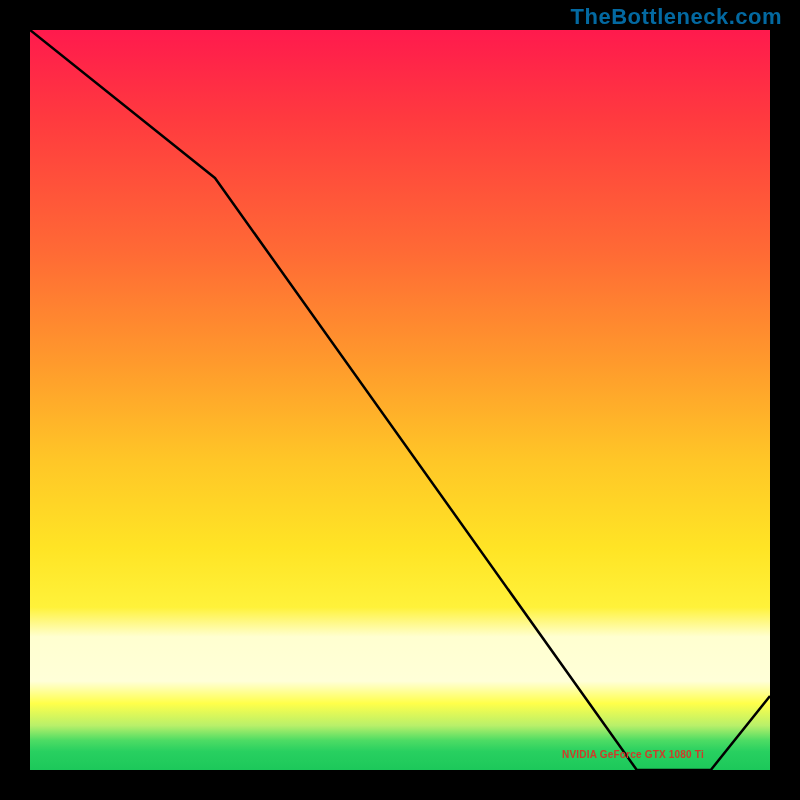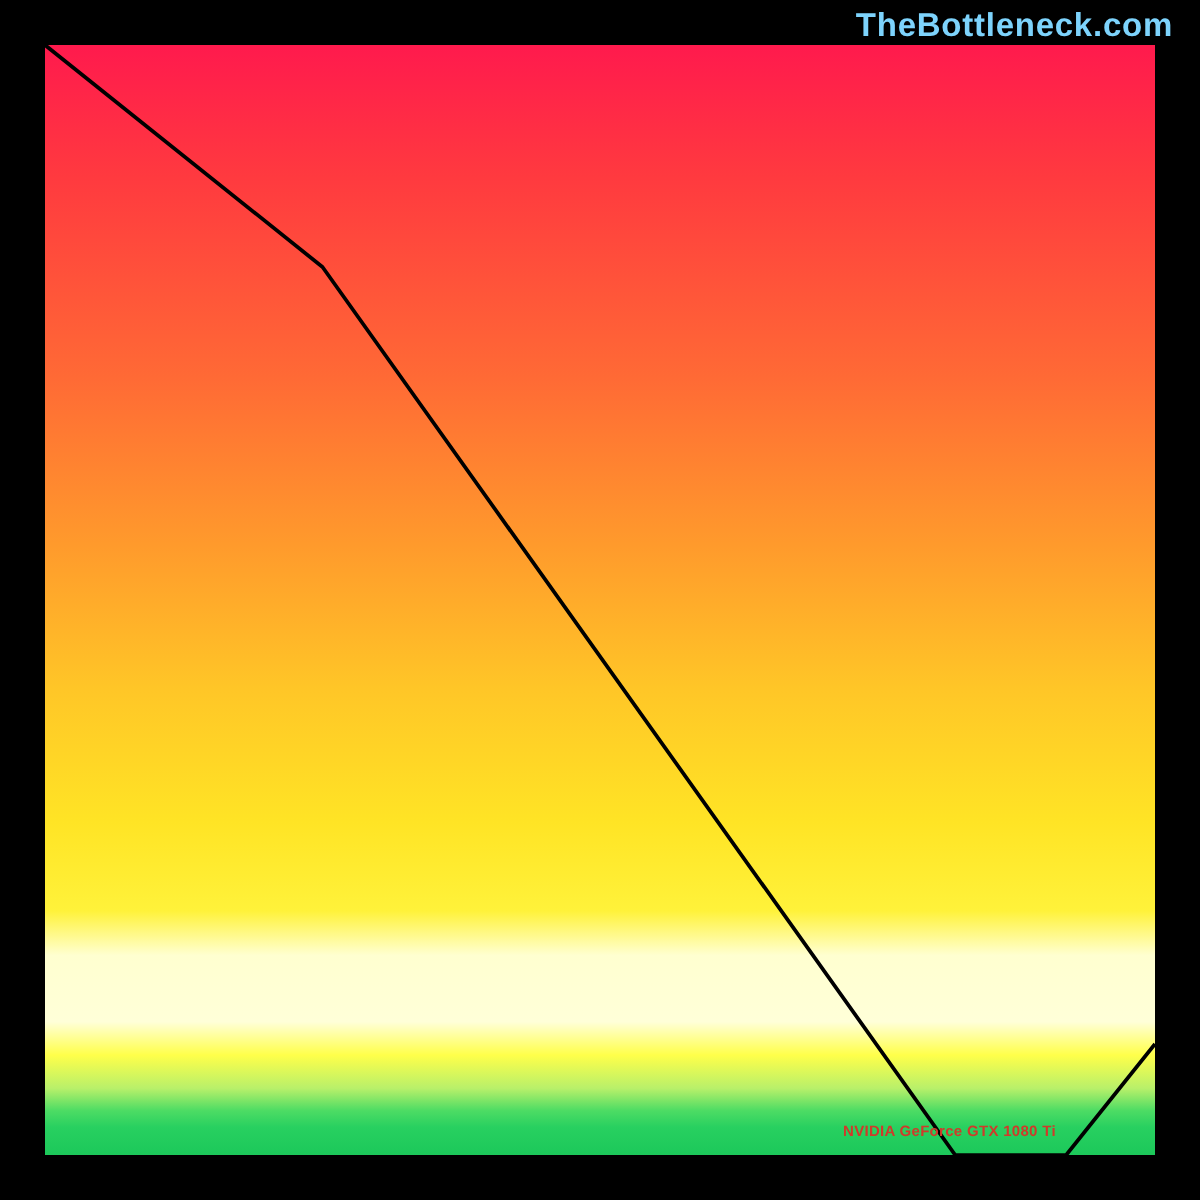--- a/index.html
+++ b/index.html
@@ -8,21 +8,21 @@
     height: 800px;
     background: #000;
     font-family: Arial, Helvetica, sans-serif;
     position: relative;
     overflow: hidden;
   }
   .watermark {
     position: absolute;
     top: 4px;
     right: 18px;
-    color: #7dd3fc;
+    color: #0369a1;
     font-size: 22px;
     font-weight: bold;
     letter-spacing: 0.5px;
   }
   .plot-outer {
     position: absolute;
     left: 30px;
     top: 30px;
     width: 748px;
     height: 740px;

